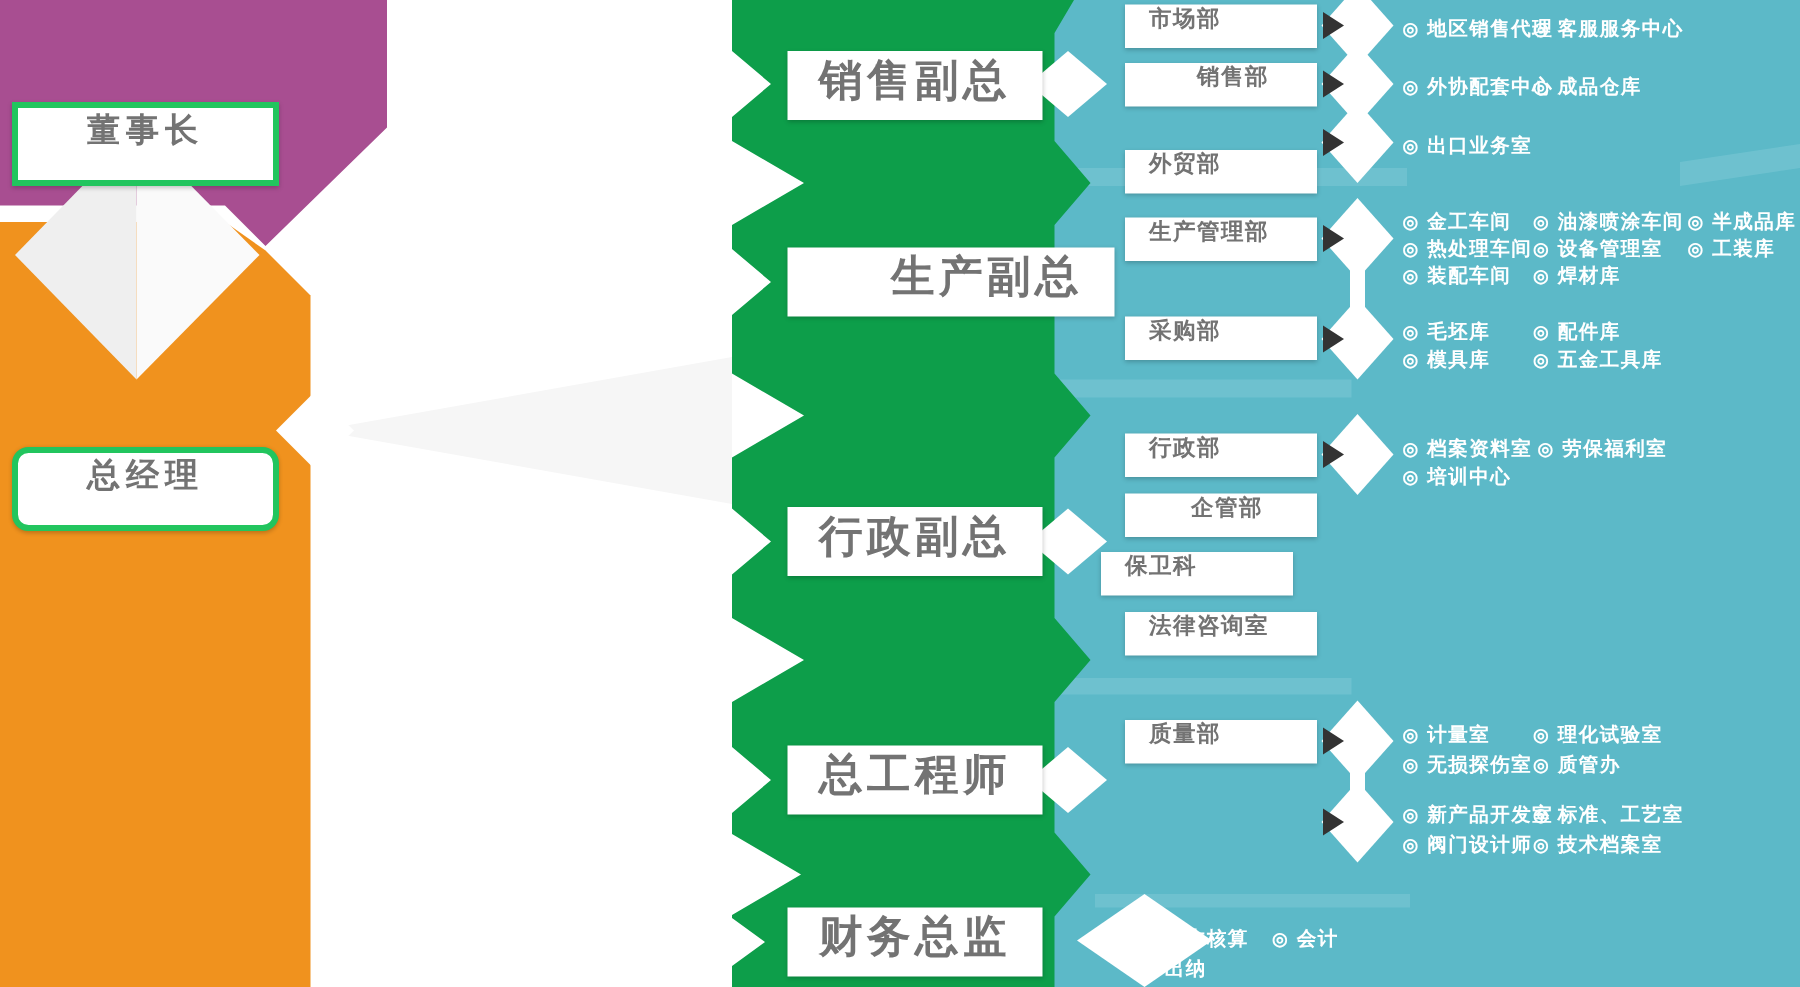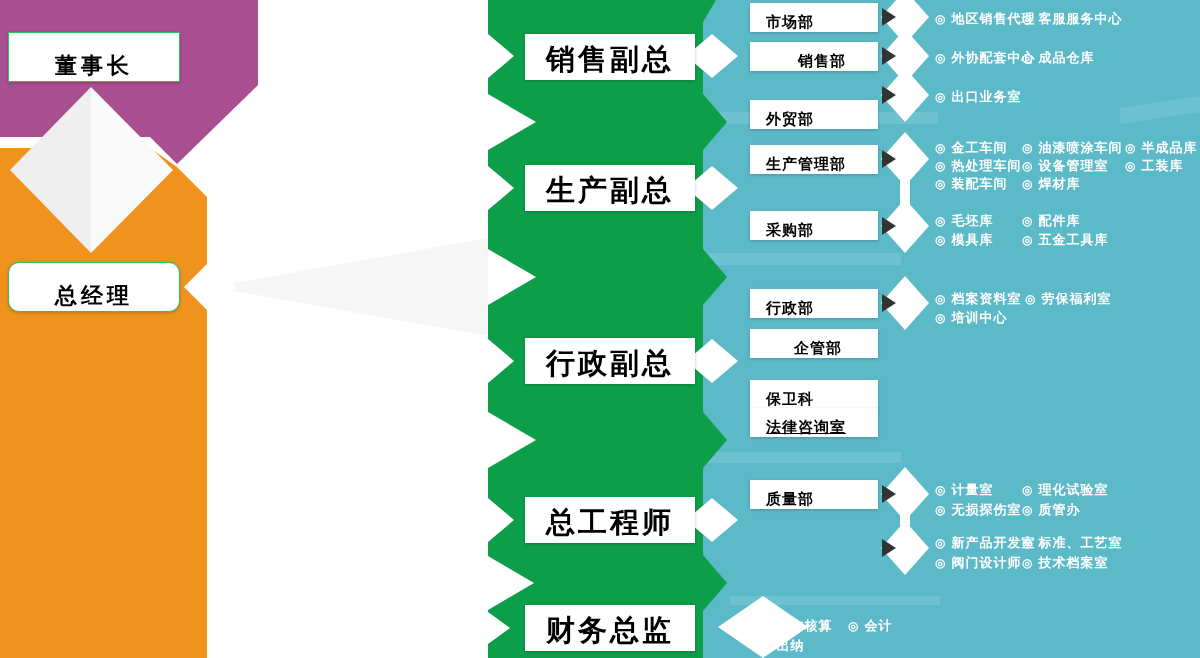--- a/index.html
+++ b/index.html
@@ -2,25 +2,25 @@
 <html><head>
 <meta charset="utf-8">
 <style>
   html,body{margin:0;padding:0;background:#ffffff;}
   .stage{
     position:relative;width:1200px;height:658px;overflow:hidden;
     background:#ffffff;font-family:"Liberation Sans",sans-serif;
   }
   .stage svg{position:absolute;left:0;top:0;}
   .box{
-    position:absolute;background:#ffffff;color:#000000;font-weight:bold;
-    display:flex;align-items:flex-end;justify-content:center;
+    position:absolute;background:#ffffff;color:#737373;font-weight:bold;
+    display:flex;align-items:flex-start;justify-content:center;
     box-shadow:0 1px 3px rgba(0,0,0,.22);
   }
-  .box.top{width:170px;height:48px;font-size:22px;letter-spacing:4px;border:1px solid #22c55e;}
+  .box.top{width:170px;height:48px;font-size:22px;letter-spacing:4px;border:4px solid #22c55e;margin-top:36px;}
   .box.exec{width:170px;height:46px;font-size:29px;letter-spacing:3px;}
   .box.dept{
     width:128px;height:29px;font-size:15px;letter-spacing:1px;
     justify-content:flex-start;padding-left:16px;box-sizing:border-box;
   }
   .unit{
     position:absolute;color:#ffffff;font-size:13px;font-weight:bold;
     white-space:nowrap;display:flex;align-items:center;gap:5px;letter-spacing:1px;
   }
   .unit .ring{font-size:12px;line-height:1;}
@@ -108,21 +108,21 @@
   <div class="box top" style="left:8px;top:32px;">
     <span>董事长</span>
   </div>
   <div class="box top" style="left:8px;top:262px;border-radius:11px;">
     <span>总经理</span>
   </div>
 
   <div class="box exec" style="left:525px;top:34px;">
     <span>销售副总</span>
   </div>
-  <div class="box exec" style="left:525px;top:165px;">
+  <div class="box exec" style="left:525px;top:165px;padding-left:48px;">
     <span>生产副总</span>
   </div>
   <div class="box exec" style="left:525px;top:338px;">
     <span>行政副总</span>
   </div>
   <div class="box exec" style="left:525px;top:497px;">
     <span>总工程师</span>
   </div>
   <div class="box exec" style="left:525px;top:605px;">
     <span>财务总监</span>
@@ -142,24 +142,24 @@
   </div>
   <div class="box dept" style="left:750px;top:289px;">
     <span>行政部</span>
   </div>
   <div class="box dept" style="left:750px;top:211px;">
     <span>采购部</span>
   </div>
   <div class="box dept" style="left:750px;top:329px;padding-left:44px;">
     <span>企管部</span>
   </div>
-  <div class="box dept" style="left:750px;top:368px;margin-top:12px;">
+  <div class="box dept" style="left:734px;top:368px;">
     <span>保卫科</span>
   </div>
-  <div class="box dept" style="left:750px;top:408px;text-decoration:underline;">
+  <div class="box dept" style="left:750px;top:408px;">
     <span>法律咨询室</span>
   </div>
   <div class="box dept" style="left:750px;top:480px;">
     <span>质量部</span>
   </div>
 
   <div class="unit" style="left:935px;top:10px;">
       <span class="ring">◎</span>
       <span>地区销售代理</span>
     </div>

